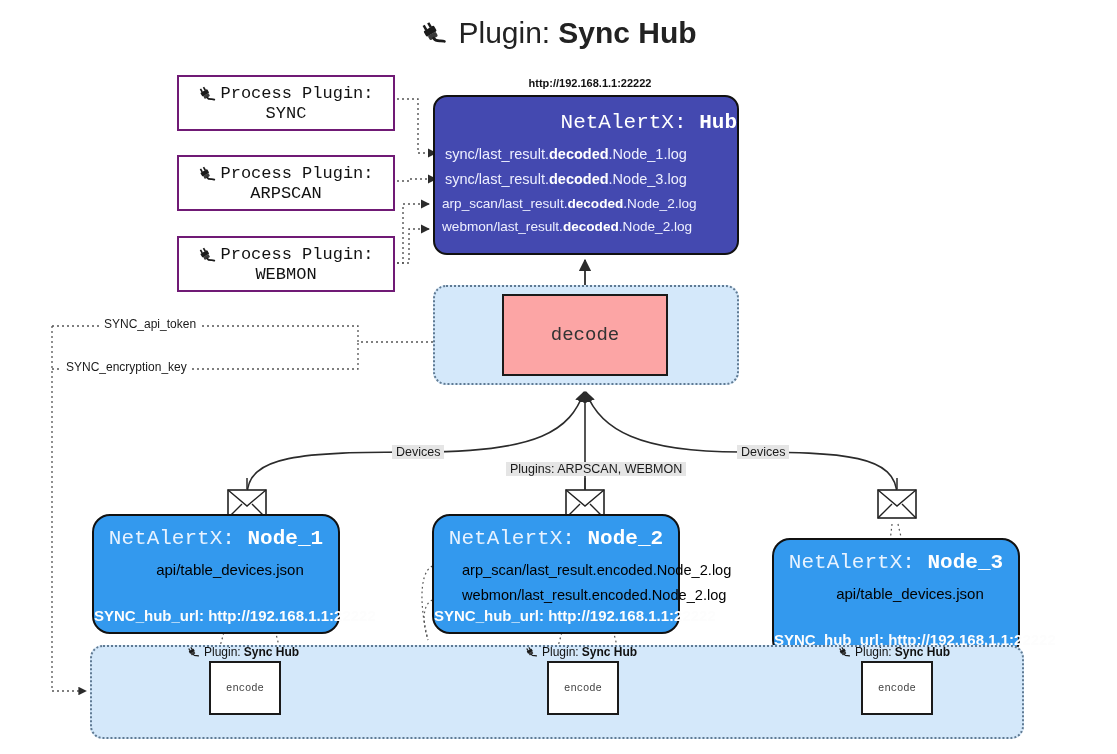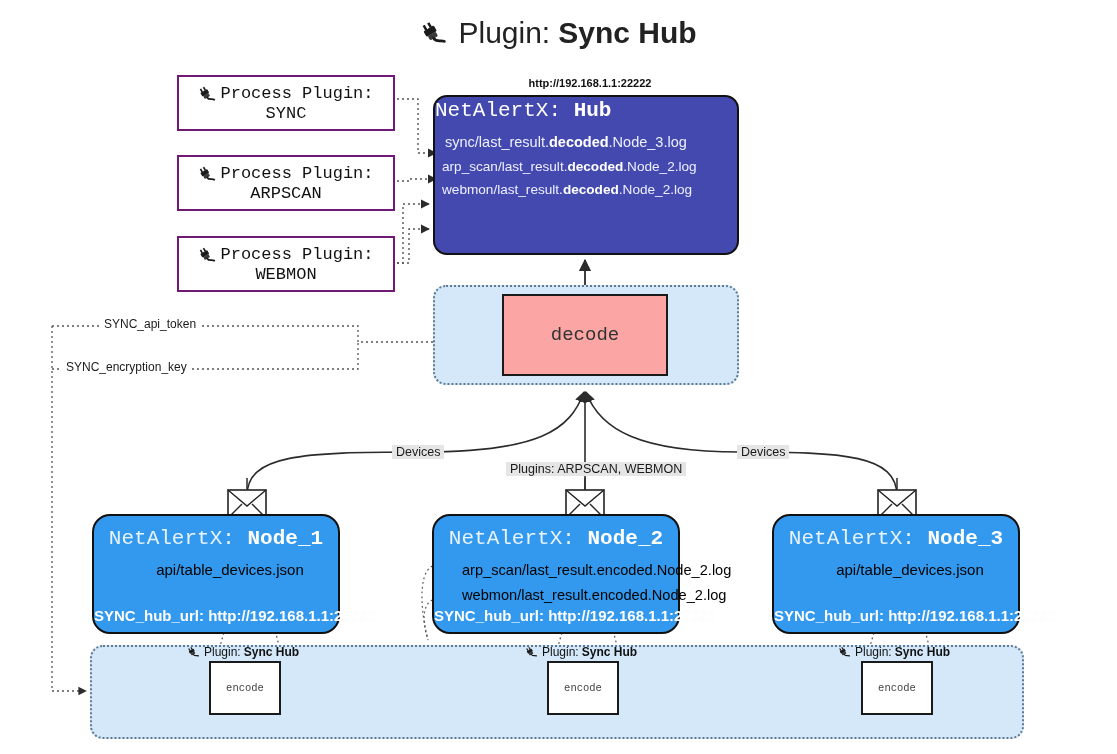--- a/index.html
+++ b/index.html
@@ -44,21 +44,21 @@
   .hub-url {
     position: absolute; left: 440px; top: 77px; width: 300px;
     text-align: center; font-size: 11px; font-weight: 700; color: #111;
   }
   .hub {
     position: absolute; left: 433px; top: 95px; width: 306px; height: 160px;
     background: #4449b0; border: 2.5px solid #111; border-radius: 14px;
     color: #fff;
   }
   .hub-title {
-    text-align: left; margin-top: 2px;
+    text-align: right; margin-top: 14px;
     font-family: "Liberation Mono", monospace; font-size: 21px;
   }
   .hub-title b { font-weight: 700; }
   .hub-lines { margin-top: 8px; }
   .hub-line {
     font-size: 14.5px; color: #eef0ff;
     padding-left: 10px; line-height: 1.72; white-space: nowrap;
   }
   .hub-line.small { font-size: 13.6px; padding-left: 7px; }
   .hub-line b { color: #ffffff; font-weight: 700; }
@@ -259,20 +259,21 @@
     <div>WEBMON</div>
   </div>
 
   <div class="hub-url">http://192.168.1.1:22222</div>
   <div class="hub">
     <div class="hub-title">
       <span>NetAlertX:</span>
       <b>Hub</b>
     </div>
     <div class="hub-lines">
+      <div class="hub-line"><span>sync/last_result.</span><b>decoded</b><span>.Node_1.log</span></div>
       <div class="hub-line"><span>sync/last_result.</span><b>decoded</b><span>.Node_3.log</span></div>
       <div class="hub-line small"><span>arp_scan/last_result.</span><b>decoded</b><span>.Node_2.log</span></div>
       <div class="hub-line small"><span>webmon/last_result.</span><b>decoded</b><span>.Node_2.log</span></div>
     </div>
   </div>
 
   <div class="decode-wrap"></div>
   <div class="decode-box">decode</div>
 
   <div class="key-label" style="left:100px; top:317px;">SYNC_api_token</div>
@@ -313,21 +314,21 @@
       <span>NetAlertX:</span>
       <b>Node_2</b>
     </div>
     <div class="node-body">
       <div class="node-line dense">arp_scan/last_result.encoded.Node_2.log</div>
       <div class="node-line dense">webmon/last_result.encoded.Node_2.log</div>
     </div>
     <div class="node-foot">SYNC_hub_url: http://192.168.1.1:22222</div>
   </div>
 
-  <div class="node" style="left:772px; top:514px;">
+  <div class="node" style="left:772px; top:538px;">
     <div class="node-title">
       <span>NetAlertX:</span>
       <b>Node_3</b>
     </div>
     <div class="node-body">
       <div class="node-line">api/table_devices.json</div>
     </div>
     <div class="node-foot">SYNC_hub_url: http://192.168.1.1:22222</div>
   </div>
 

